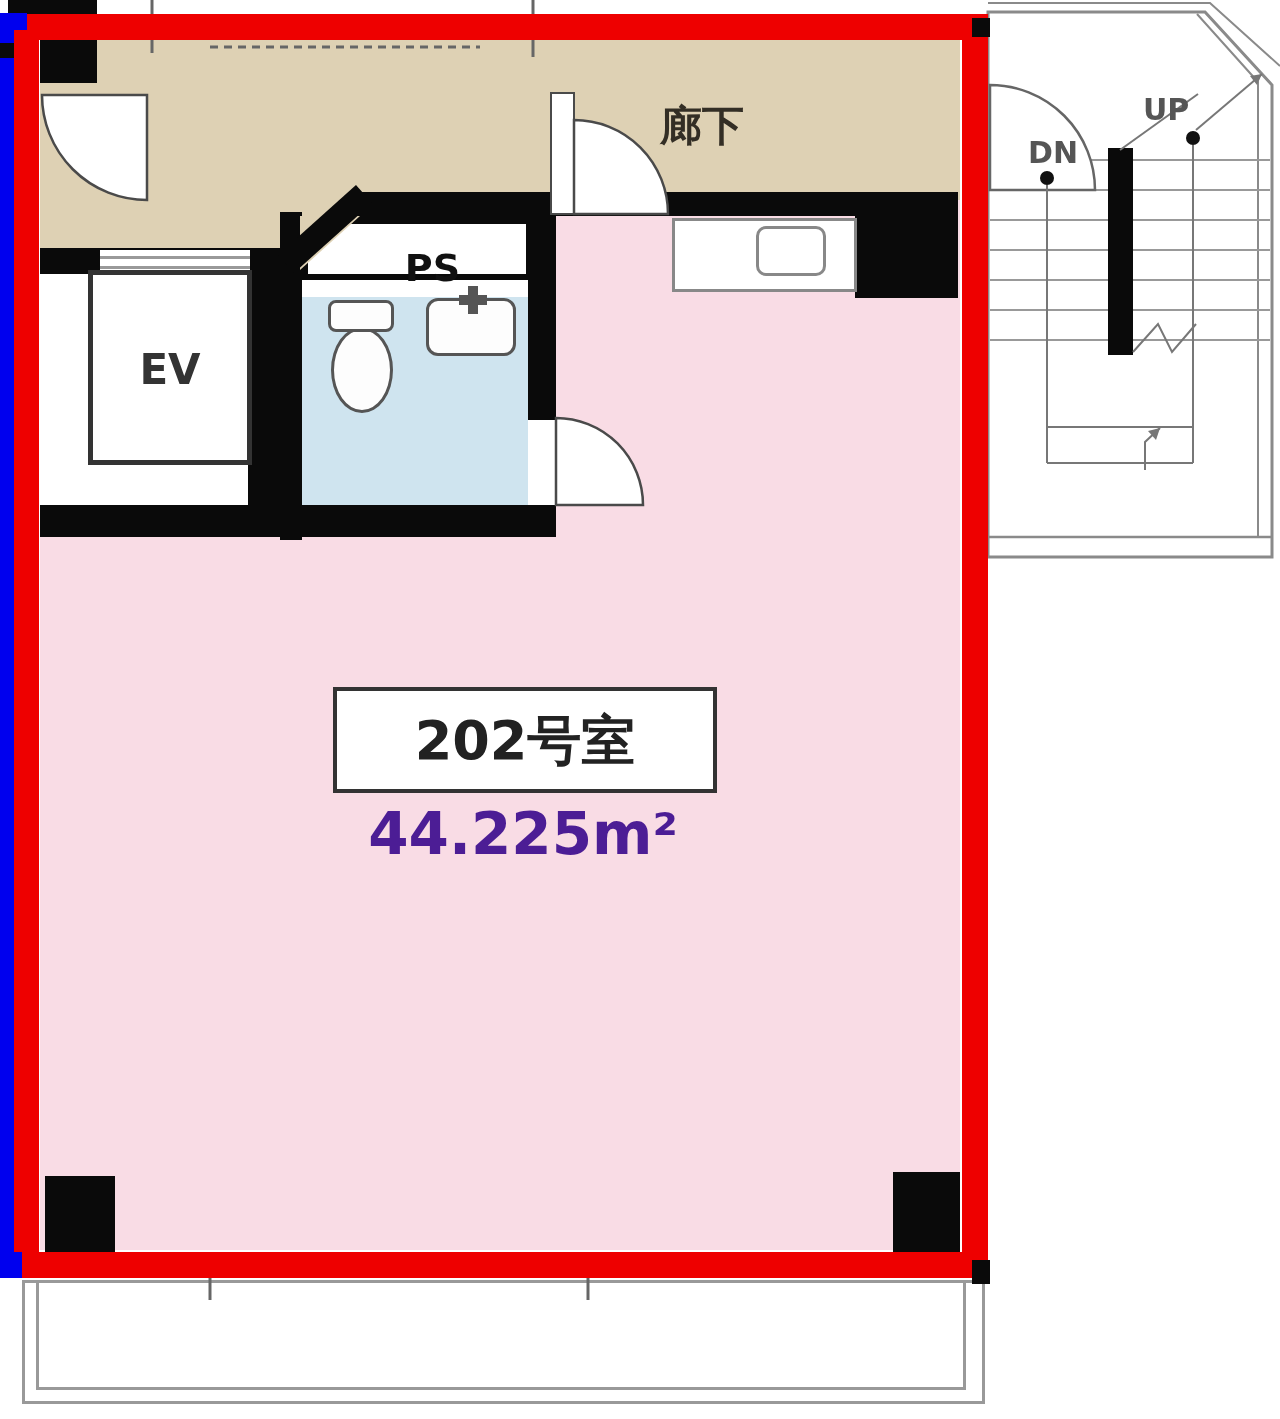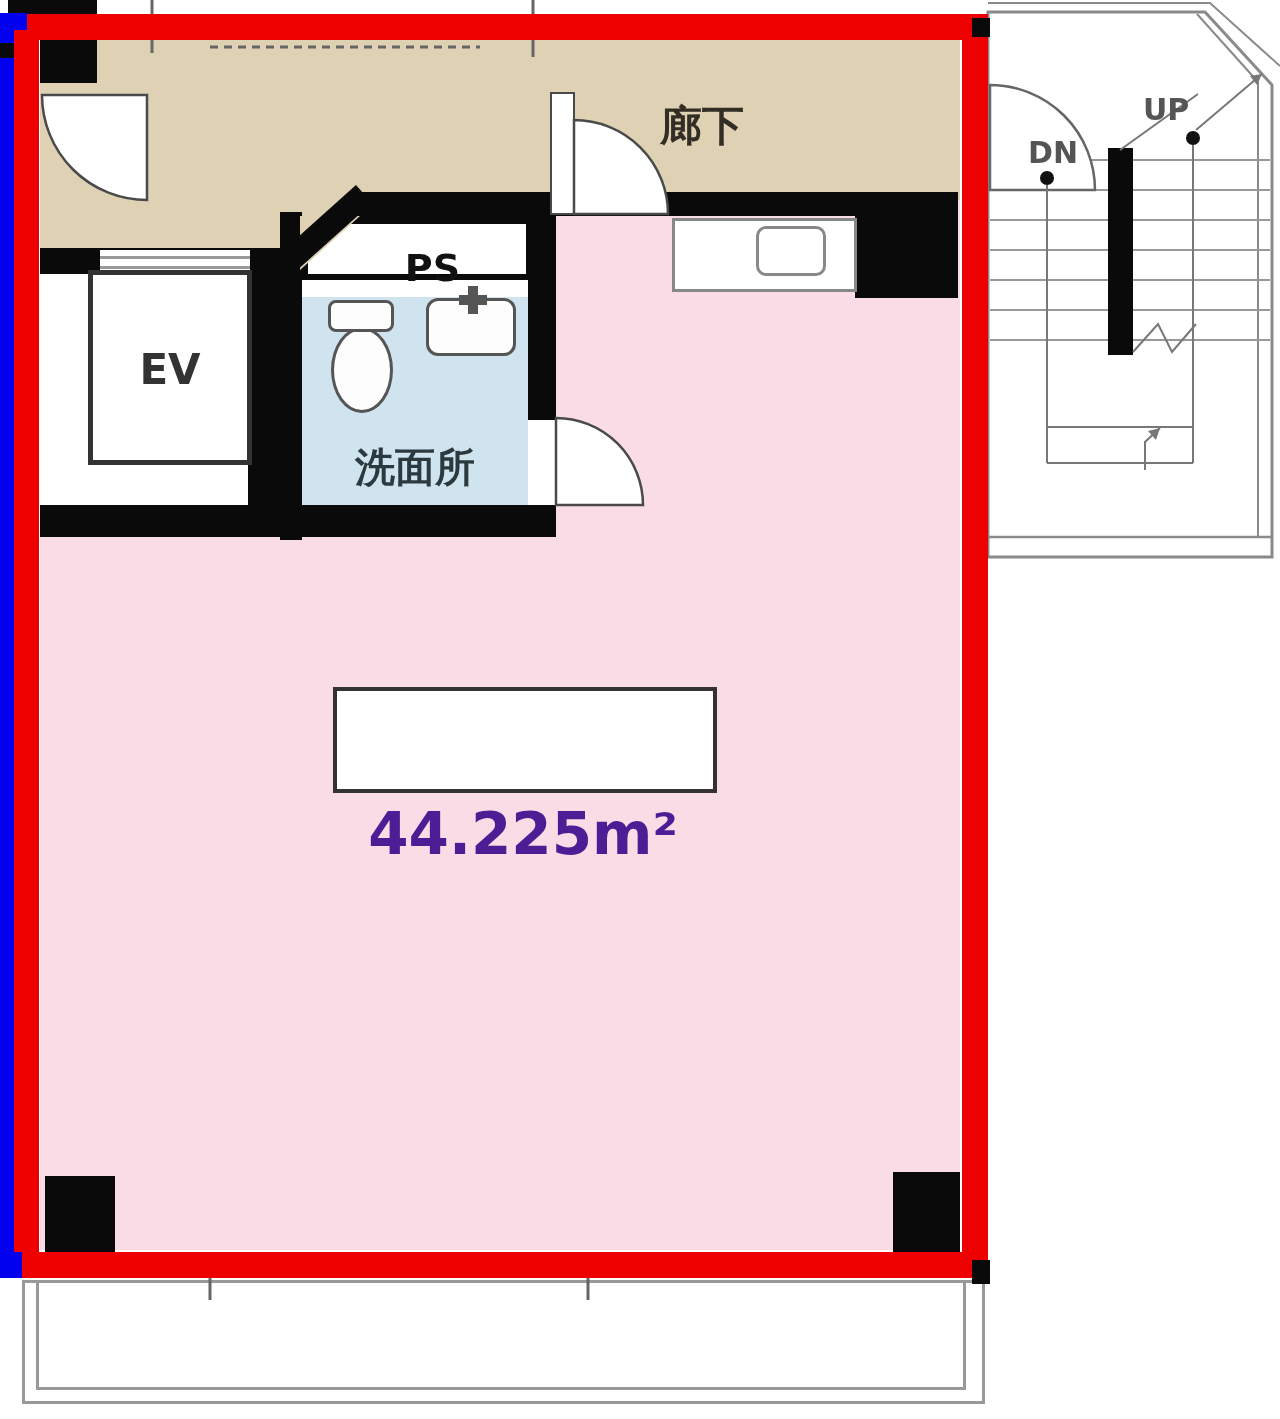--- a/index.html
+++ b/index.html
@@ -112,23 +112,23 @@
       <polygon points="1262,74 1250,76 1257,85" fill="#777"></polygon>
       <polygon points="1160,428 1148,431 1156,440" fill="#777"></polygon>
       <text x="1143" y="120" font-size="30" font-weight="bold" fill="#555">UP</text>
       <text x="1028" y="163" font-size="30" font-weight="bold" fill="#555">DN</text>
     </g>
   </svg>
 
   <div class="txt" style="left:660px;top:98px;width:220px;font-size:42px;color:#332e25;text-align:left;z-index:6;">廊下</div>
   <div class="txt" style="left:380px;top:226px;width:80px;font-size:38px;color:#111;text-align:right;z-index:6;margin-top:20px;">PS</div>
   <div class="txt" style="left:100px;top:345px;width:140px;font-size:42px;color:#333;text-align:center;z-index:6;">EV</div>
-  <div class="txt" style="left:302px;top:440px;width:226px;font-size:40px;color:#2c3a40;text-align:center;z-index:6;">洗面所</div>
 
   <div class="abs" style="left:333px;top:687px;width:384px;height:106px;background:#fff;border:4px solid #333;box-sizing:border-box;z-index:6;"></div>
+  <div class="txt ctr" style="left:333px;top:705px;width:384px;font-size:54px;color:#222;z-index:7;">202号室</div>
   <div class="txt ctr" style="left:283px;top:800px;width:480px;font-size:58px;color:#4c1d95;z-index:6;">44.225m²</div>
 
   <div class="abs" style="left:22px;top:1280px;width:963px;height:124px;border:3px solid #999;box-sizing:border-box;"></div>
   <div class="abs" style="left:36px;top:1280px;width:930px;height:110px;border:3px solid #999;box-sizing:border-box;"></div>
 
   <div class="abs" style="left:13px;top:14px;width:975px;height:1264px;border:26px solid #ee0000;box-sizing:border-box;z-index:10;"></div>
 
   <div class="abs" style="left:0;top:13px;width:14px;height:1265px;background:#0000ee;z-index:11;"></div>
   <div class="abs" style="left:0;top:13px;width:27px;height:17px;background:#0000ee;z-index:11;"></div>
   <div class="abs" style="left:0;top:1252px;width:22px;height:26px;background:#0000ee;z-index:11;"></div>

